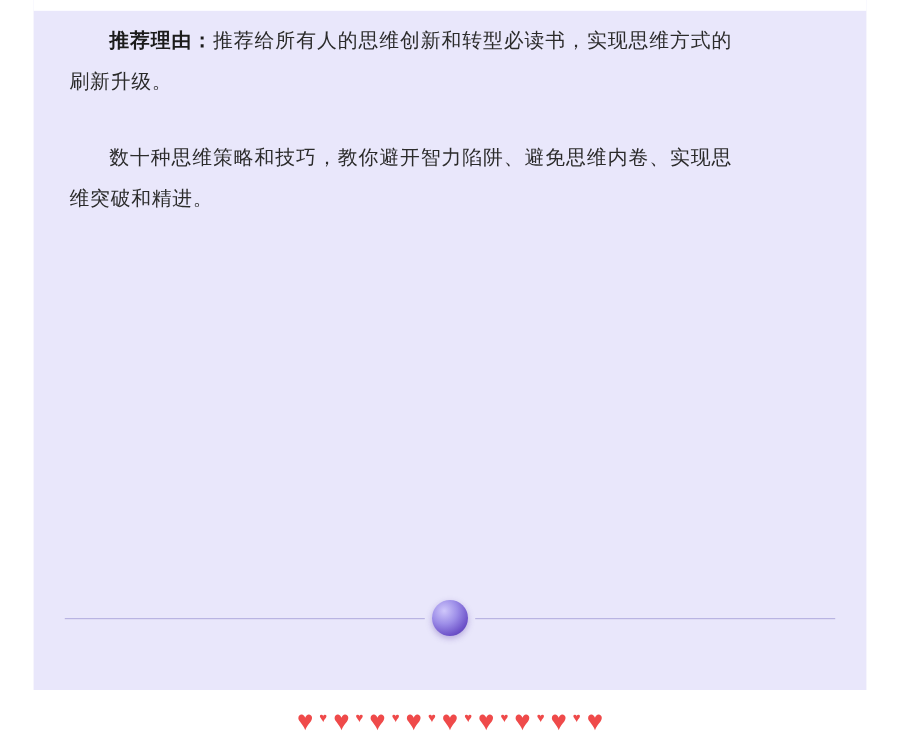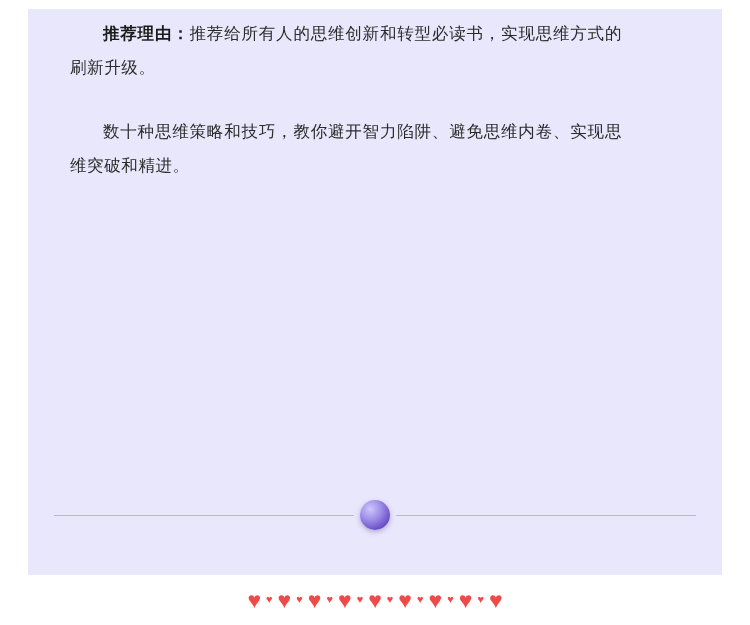--- a/index.html
+++ b/index.html
@@ -42,21 +42,21 @@
   .card-topbar {
     position: absolute;
     left: 0;
     top: 0;
     width: 694px;
     height: 9px;
     background: #ffffff;
   }
   .content {
     position: absolute;
-    left: 16px;
+    left: 4px;
     top: 9px;
     width: 604px;
     padding: 8px 26px 0 26px;
     box-sizing: border-box;
   }
   p.para {
     margin: 0 0 26px 0;
     font-size: 16.5px;
     line-height: 34px;
     color: #2b2b2b;

